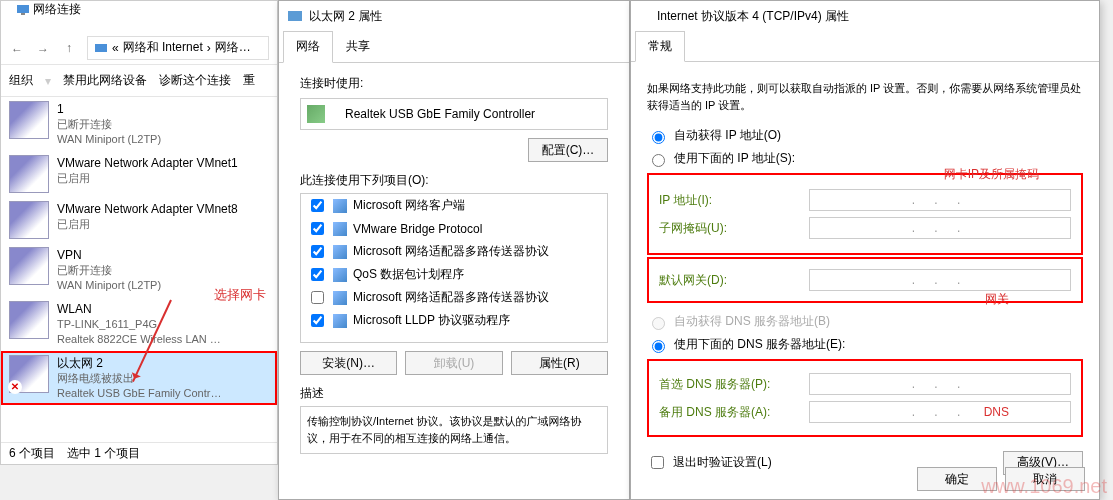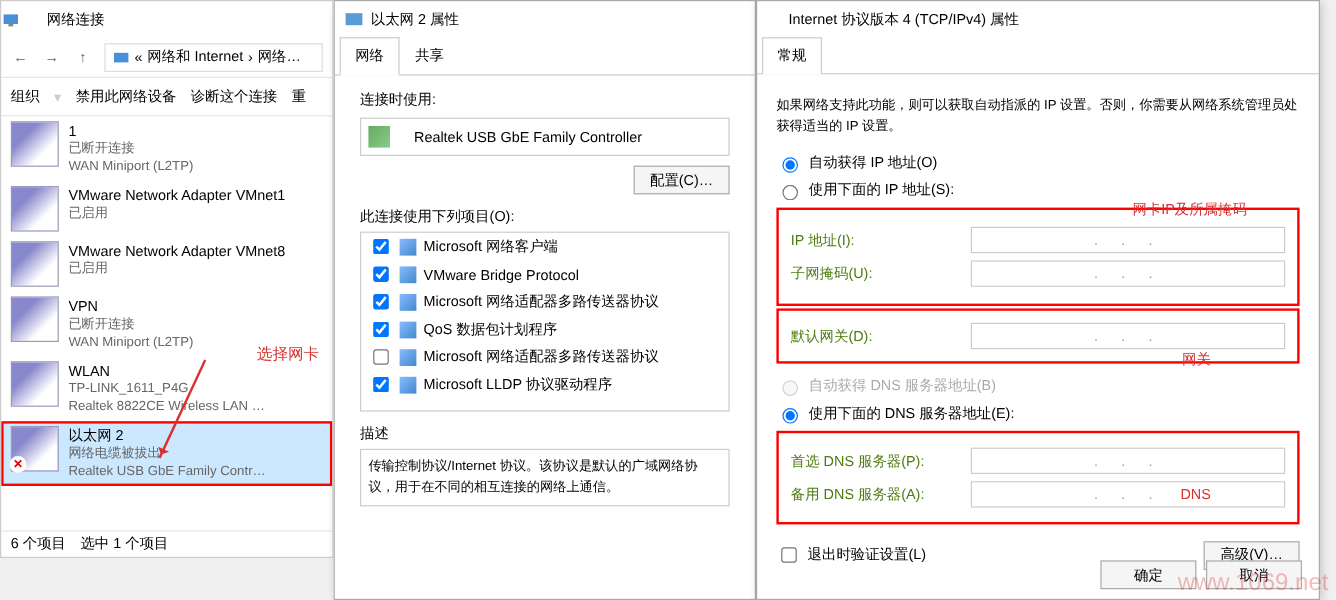--- a/index.html
+++ b/index.html
@@ -1,20 +1,20 @@
 <!DOCTYPE html>
 <html><head>
 <meta charset="utf-8">
 <style>
 * { box-sizing: border-box; font-family: "Microsoft YaHei", "Segoe UI", sans-serif; font-size: 12px; }
 body { margin: 0; background: #f0f0f0; width: 1113px; height: 500px; position: relative; overflow: hidden; }
 
 
 .win1 { position: absolute; left: 0; top: 0; width: 278px; height: 465px; background: #fff; border: 1px solid #ccc; }
-.win1-title { height: 30px; display: flex; align-items: center; padding: 0 0; gap: 22px; }
+.win1-title { height: 30px; display: flex; padding: 0 14px; gap: 2px; }
 .win1-nav { height: 34px; border-bottom: 1px solid #e5e5e5; display: flex; align-items: center; padding: 0 4px; gap: 2px; }
 .nav-btn { width: 24px; height: 24px; display: flex; align-items: center; justify-content: center; color: #666; cursor: default; }
 .breadcrumb { flex: 1; display: flex; align-items: center; gap: 4px; padding: 0 6px; border: 1px solid #ddd; height: 24px; margin: 0 4px; }
 .crumb { color: #000; }
 .win1-toolbar { height: 32px; border-bottom: 1px solid #e5e5e5; display: flex; align-items: center; gap: 12px; padding: 0 8px; }
 .tb-item { cursor: default; }
 .tb-sep { color: #ccc; }
 .net-list { overflow: hidden; }
 .net-item { display: flex; align-items: flex-start; padding: 4px 8px; gap: 8px; }
 .net-item.selected { background: #cce8ff; outline: 2px solid #ff0000; outline-offset: -2px; }
@@ -215,20 +215,25 @@
           <span class="item-ico"></span>
           <span>Microsoft 网络适配器多路传送器协议</span>
         </div>
       <div class="item-row">
           <input type="checkbox" checked="" style="">
           <span class="item-ico"></span>
           <span>Microsoft LLDP 协议驱动程序</span>
         </div>
 
     </div>
+    <div class="btn-row3">
+      <span class="btn">安装(N)…</span>
+      <span class="btn" style="color:#aaa">卸载(U)</span>
+      <span class="btn">属性(R)</span>
+    </div>
     <div class="desc-label">描述</div>
     <div class="desc-box">传输控制协议/Internet 协议。该协议是默认的广域网络协议，用于在不同的相互连接的网络上通信。</div>
   </div>
 </div>
 
 <div class="win3">
   <div class="win3-title">
     <span>Internet 协议版本 4 (TCP/IPv4) 属性</span>
   </div>
   <div class="tabs">

